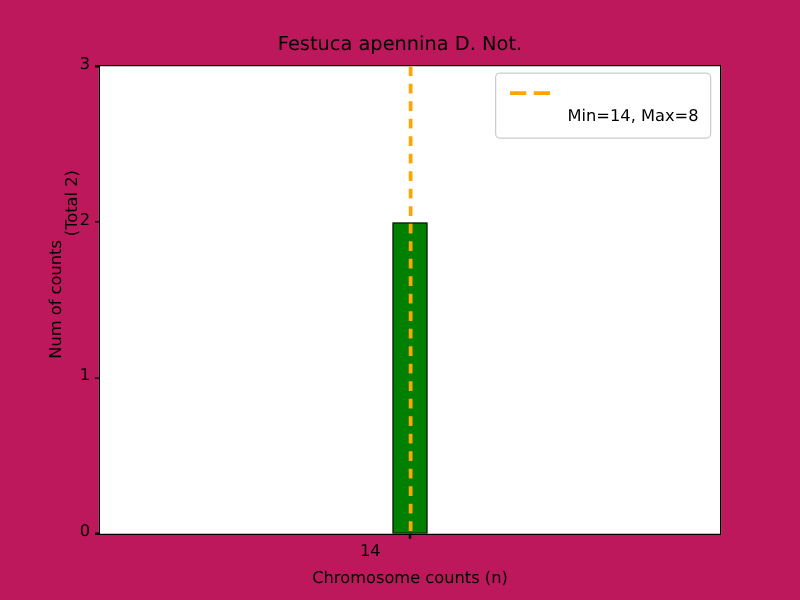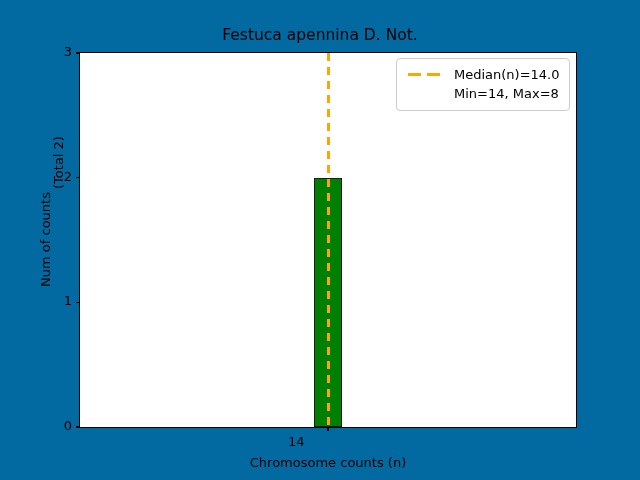--- a/index.html
+++ b/index.html
@@ -4,21 +4,21 @@
 <style>
   html, body {
     margin: 0;
     padding: 0;
     background: #ffffff;
   }
   #figure {
     position: relative;
     width: 640px;
     height: 480px;
-    background: #0369a1;
+    background: #be185d;
     font-family: "DejaVu Sans", sans-serif;
     overflow: hidden;
   }
 
   
   #chart-title {
     position: absolute;
     left: 0;
     top: 26px;
     width: 640px;
@@ -232,21 +232,20 @@
 
   <div class="ylabel-rot" id="ylabel-sub">(Total 2)</div>
 
   <div id="legend">
 
   <div class="legend-row">
         <div class="legend-sample">
           <div class="dashseg s1" style="background: rgb(255, 165, 0);"></div>
           <div class="dashseg s2" style="background: rgb(255, 165, 0);"></div>
         </div>
-        <div class="legend-text">Median(n)=14.0</div>
       </div>
       <div class="legend-row secondary">
         <div class="legend-sample"></div>
         <div class="legend-text">Min=14, Max=8</div>
       </div>
     </div>
 
 </div>
 
 </body></html>

